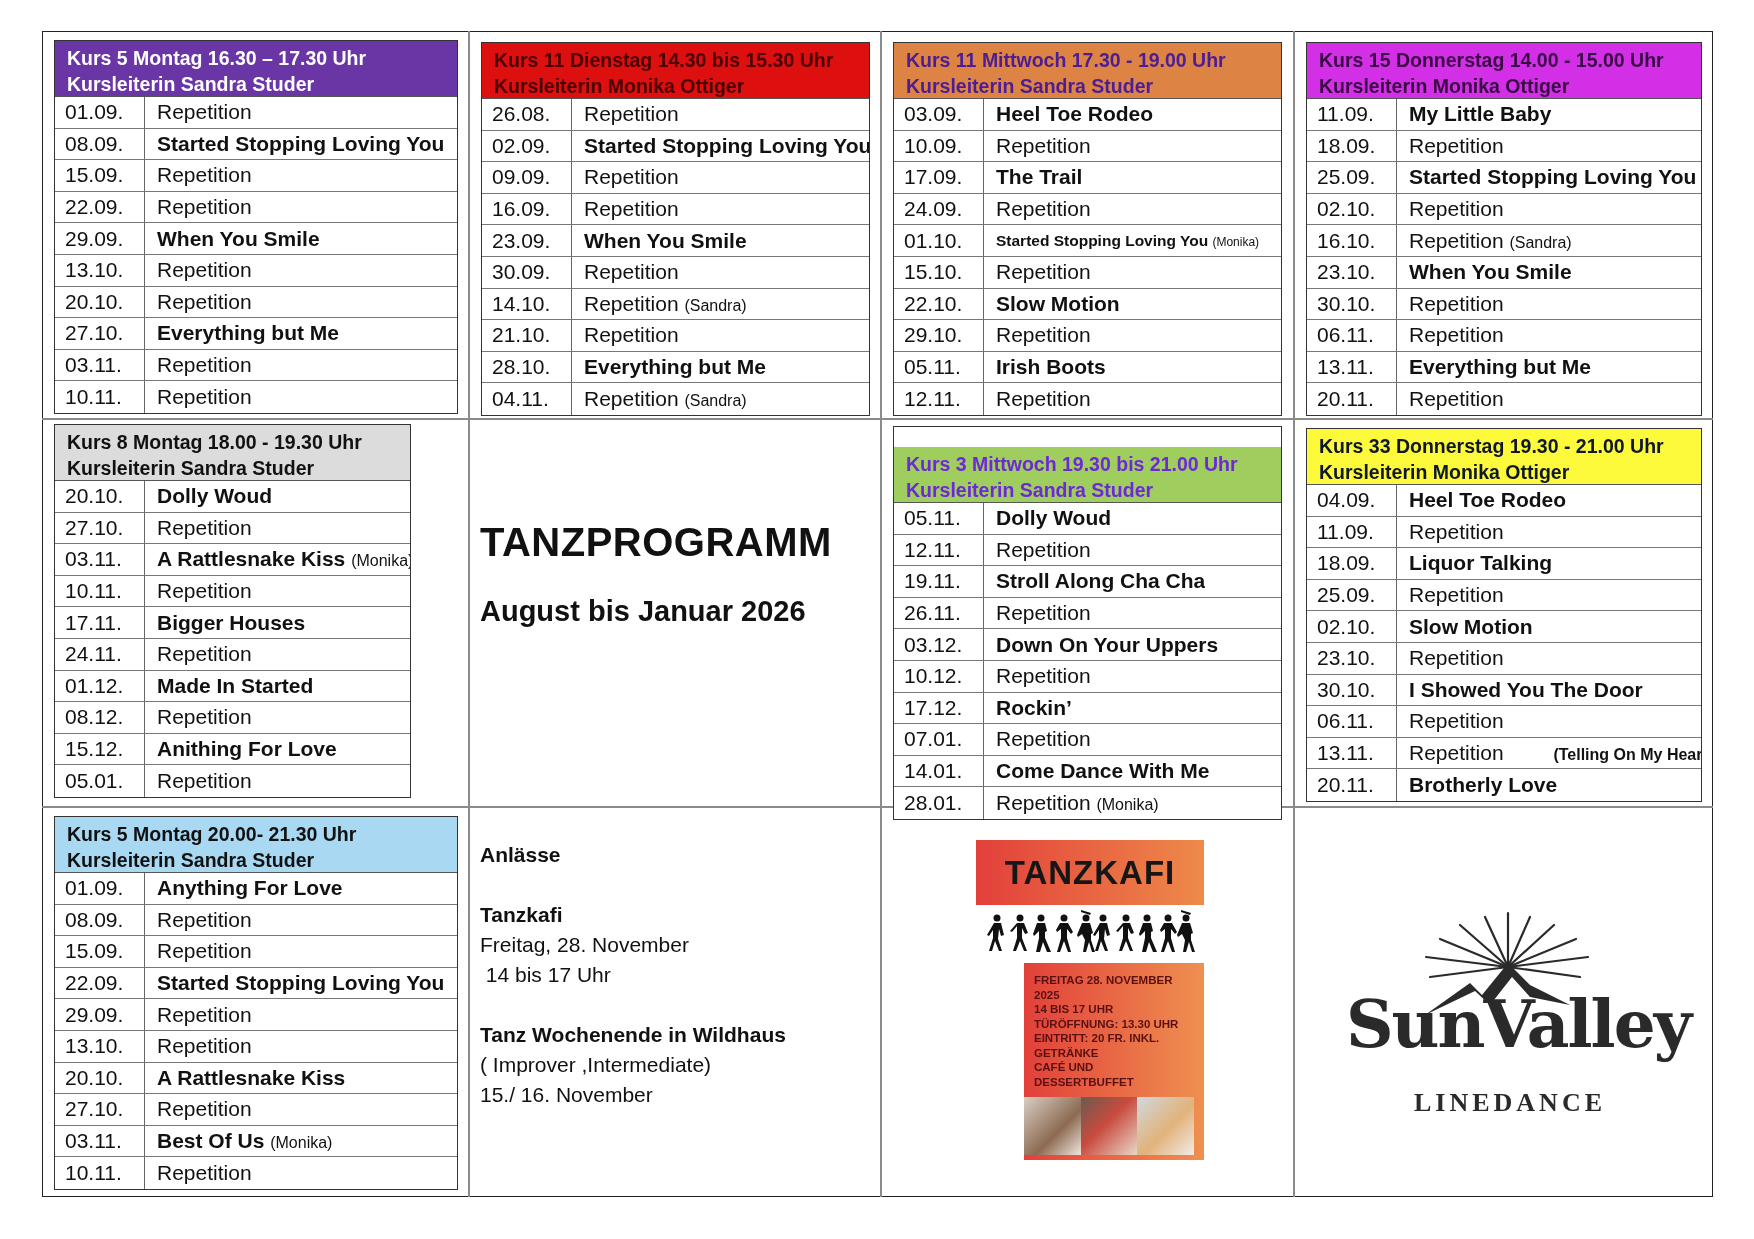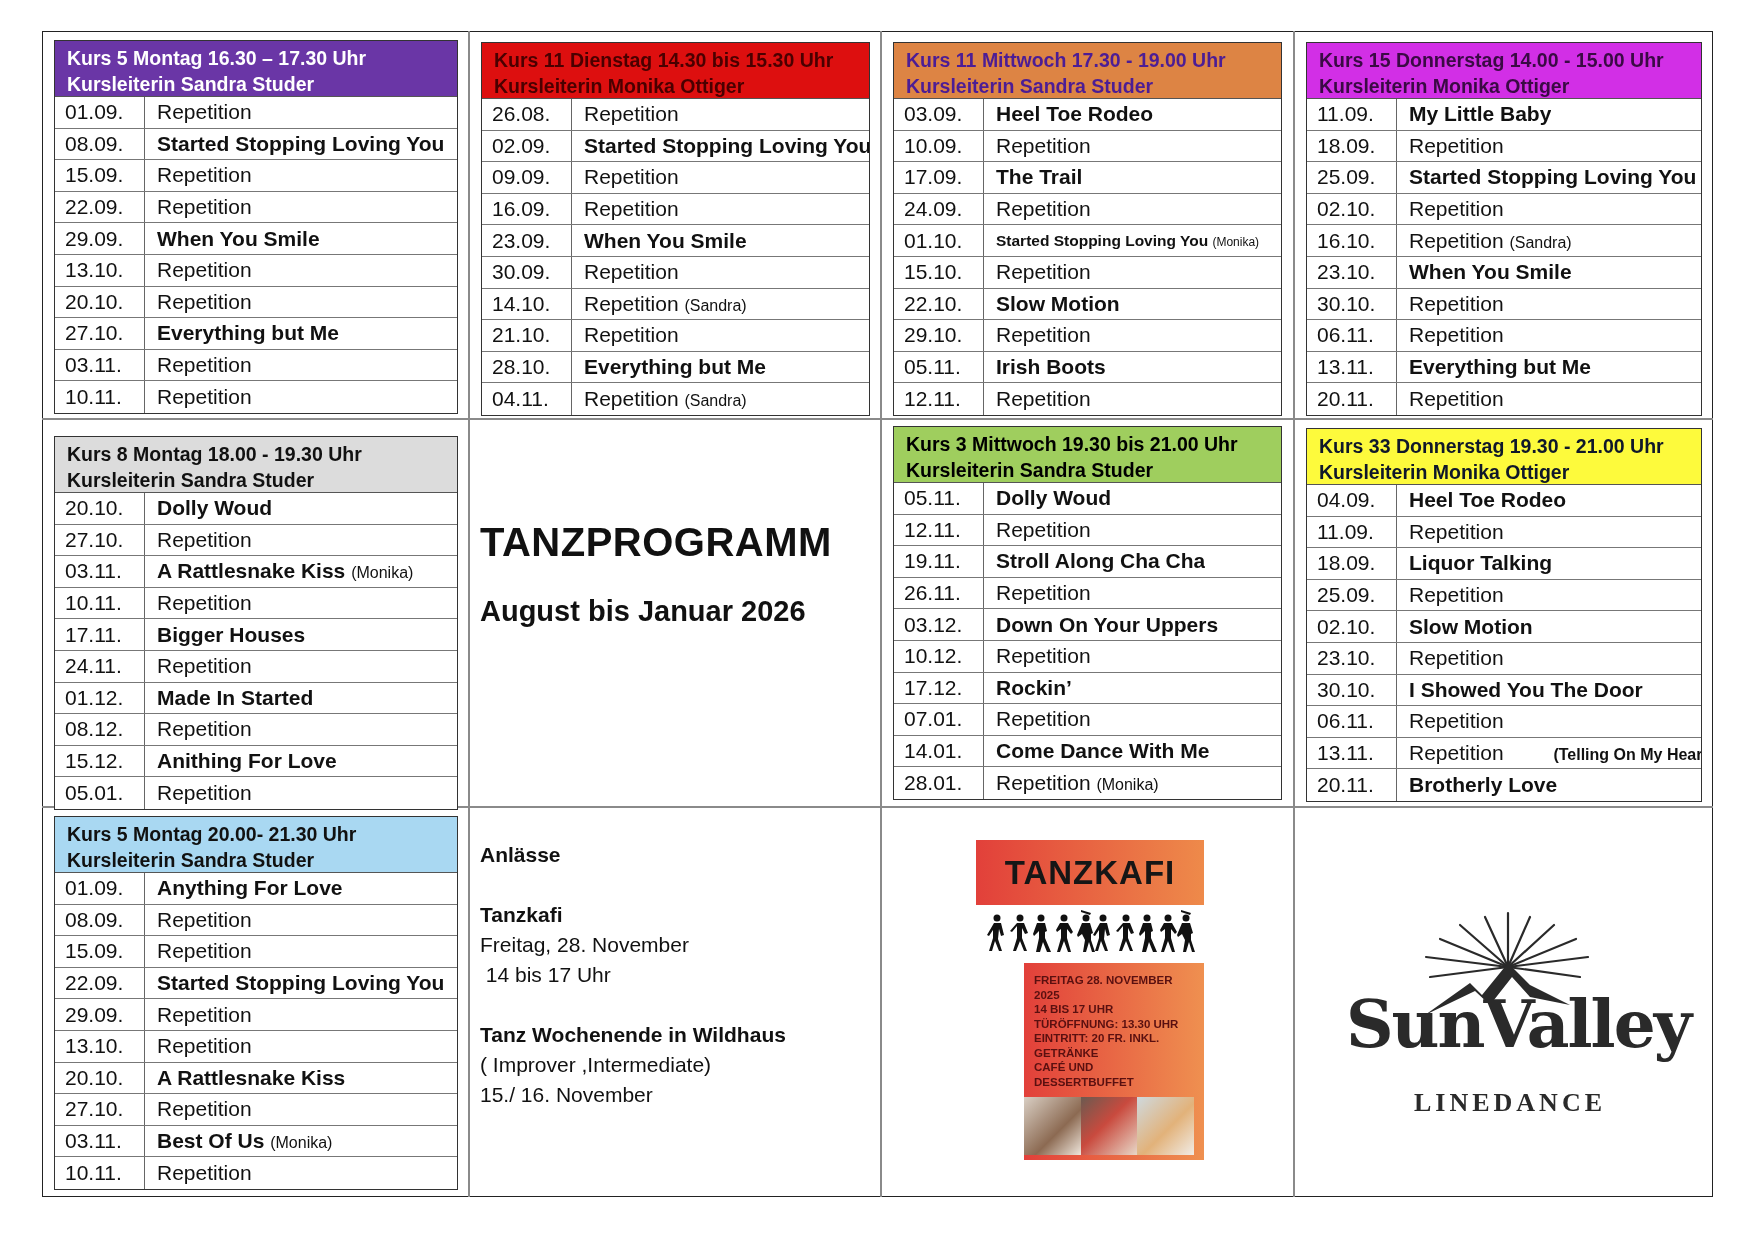--- a/index.html
+++ b/index.html
@@ -221,21 +221,21 @@
       </div>
       <div class="row">
         <div class="date">13.11.</div>
         <div class="dance bold"><span>Everything but Me</span></div>
       </div>
       <div class="row">
         <div class="date">20.11.</div>
         <div class="dance"><span>Repetition</span></div>
       </div>
     </div>
-    <div class="course" style="left: 54px; top: 436px; width: 404px;">
+    <div class="course" style="left: 54px; top: 424px; width: 357px;">
       <div class="hdr" style="background: rgb(220, 220, 220); color: rgb(17, 17, 17);">
         <div>Kurs 8 Montag 18.00 - 19.30 Uhr</div>
         <div>Kursleiterin Sandra Studer</div>
       </div>
       <div class="row">
         <div class="date">20.10.</div>
         <div class="dance bold"><span>Dolly Woud</span></div>
       </div>
       <div class="row">
         <div class="date">27.10.</div>
@@ -268,21 +268,21 @@
       <div class="row">
         <div class="date">15.12.</div>
         <div class="dance bold"><span>Anithing For Love</span></div>
       </div>
       <div class="row">
         <div class="date">05.01.</div>
         <div class="dance"><span>Repetition</span></div>
       </div>
     </div>
     <div class="course" style="left: 893px; top: 426px; width: 389px;">
-      <div class="hdr" style="background: rgb(159, 206, 94); color: #000000;">
+      <div class="hdr" style="background: rgb(159, 206, 94); color: #6d28d9; margin-top: 20px;">
         <div>Kurs 3 Mittwoch 19.30 bis 21.00 Uhr</div>
         <div>Kursleiterin Sandra Studer</div>
       </div>
       <div class="row">
         <div class="date">05.11.</div>
         <div class="dance bold"><span>Dolly Woud</span></div>
       </div>
       <div class="row">
         <div class="date">12.11.</div>
         <div class="dance"><span>Repetition</span></div>

